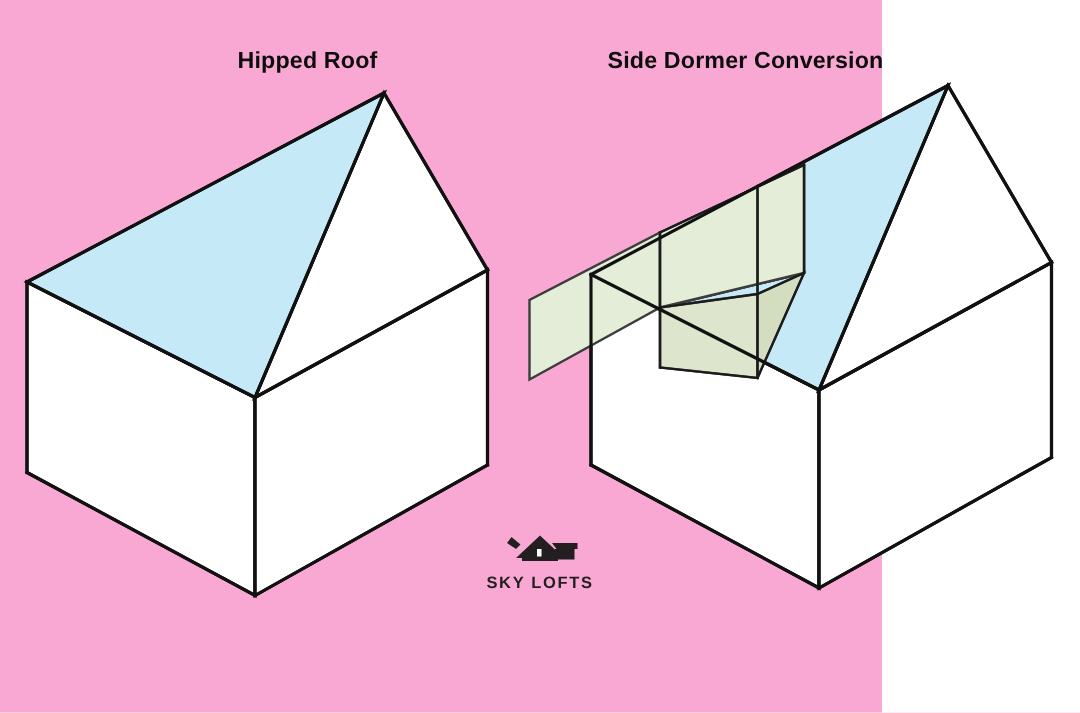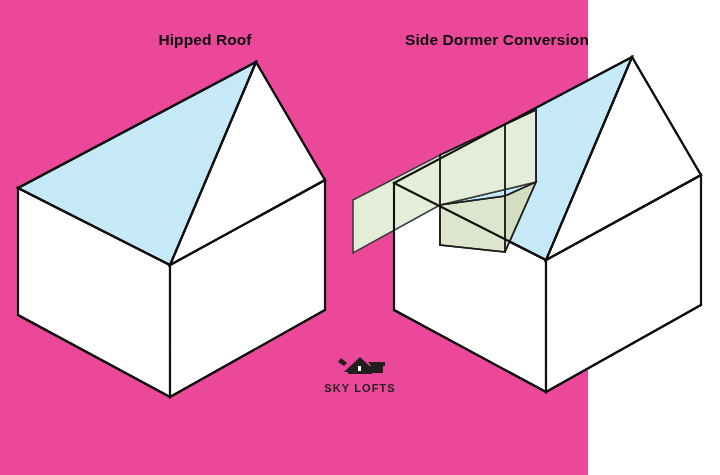--- a/index.html
+++ b/index.html
@@ -13,21 +13,21 @@
     height: 475px;
     position: relative;
     overflow: hidden;
     font-family: "Liberation Sans", sans-serif;
   }
   #stage {
     position: absolute;
     left: 0; top: 0;
     width: 588px;
     height: 475px;
-    background: #ec4899;
+    background: #f9a8d4;
   }
   .diagram-svg {
     position: absolute;
     left: 0; top: 0;
     width: 720px;
     height: 475px;
     display: block;
   }
   .title-text {
     font-family: "Liberation Sans", sans-serif;

